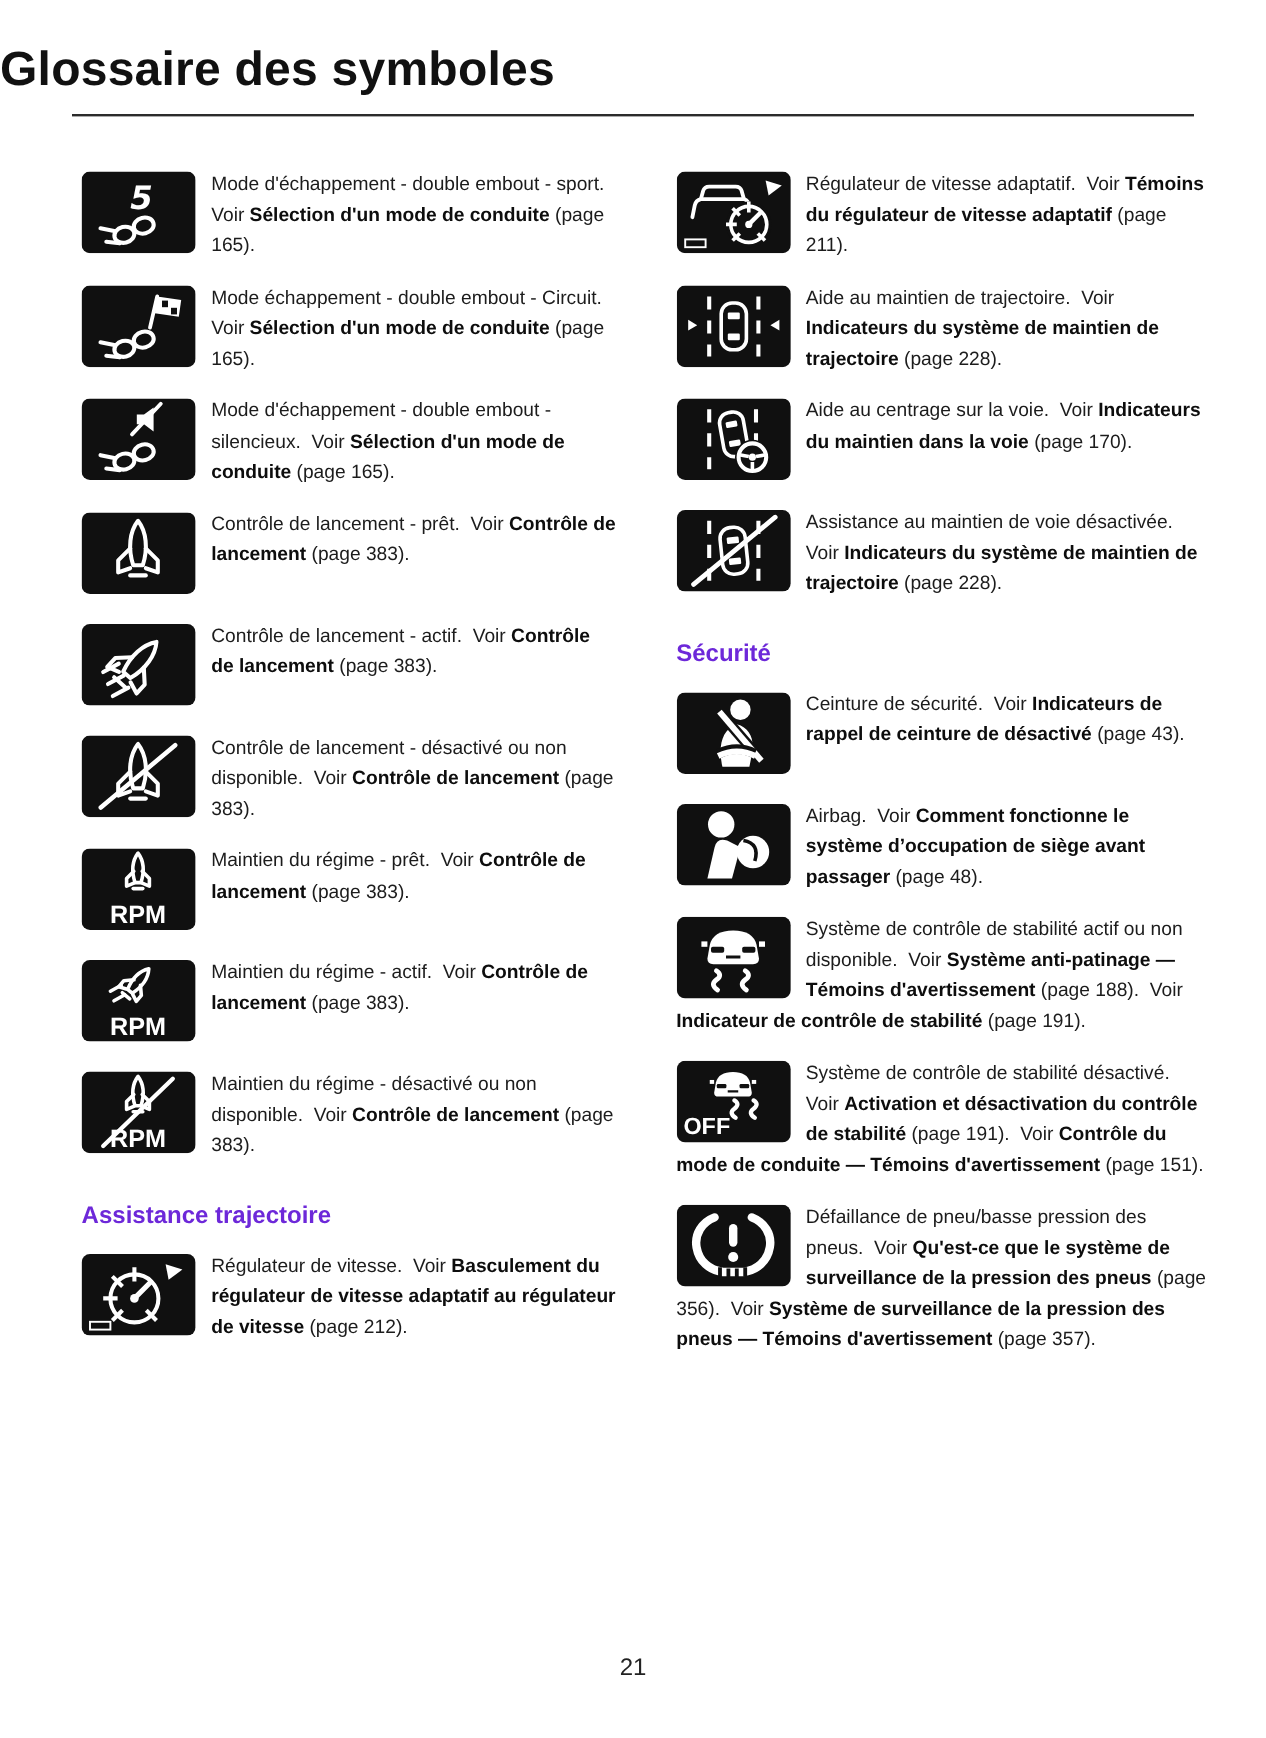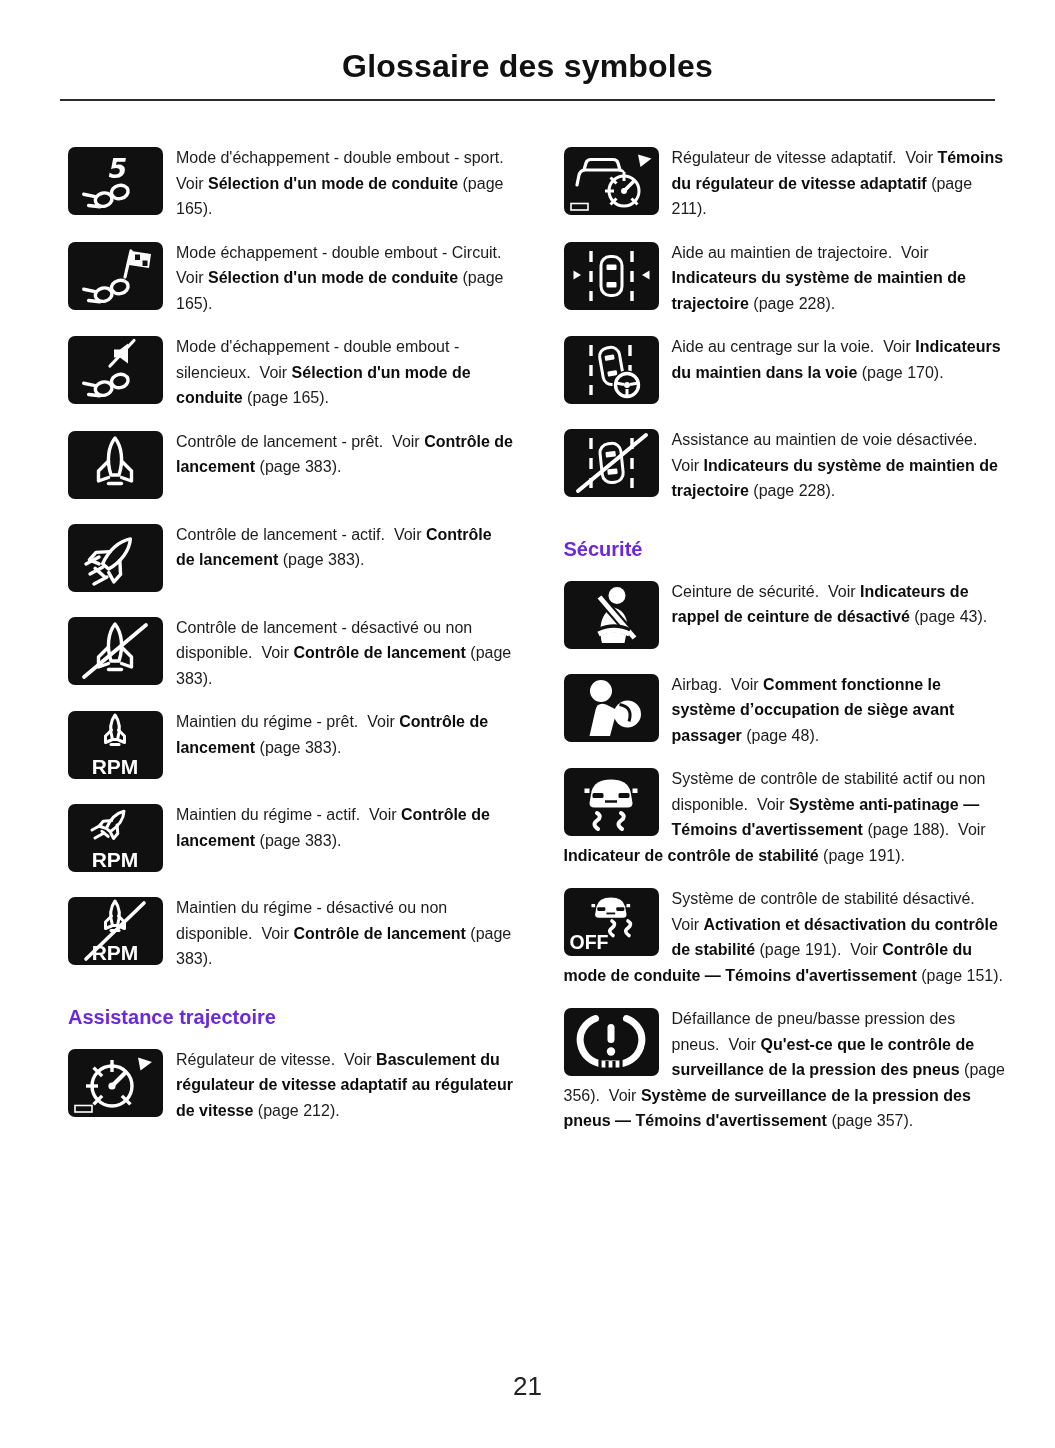--- a/index.html
+++ b/index.html
@@ -6,23 +6,22 @@
   .page {
     position:relative;
     width:1055px; height:1448px;
     background:#ffffff;
     font-family:"Liberation Sans", sans-serif;
     color:#1c1c1c;
     overflow:hidden;
   }
   .header { padding-top:36px; }
   .title {
-    margin:12px;
-    text-align:center;
-    font-size:32px;
+    margin:0;
+    font-size:40px;
     font-weight:700;
     color:#111111;
     letter-spacing:0.2px;
   }
   .rule {
     margin:14px 60px 0 60px;
     border:none;
     border-top:2px solid #2b2b2b;
     height:0;
   }
@@ -52,21 +51,21 @@
     margin:34px 0 18px 0;
     font-size:20px;
     font-weight:700;
     color:#6d28d9;
   }
   .col > .section-heading:first-child { margin-top:0; }
   .page-number {
     position:absolute;
     left:0; right:0; bottom:46px;
     text-align:center;
-    font-size:26px;
+    font-size:20px;
     color:#222222;
   }
 </style>
 </head>
 <body>
 
 <div class="page">
   <div class="header">
     <h1 class="title">Glossaire des symboles</h1>
     <hr class="rule">
@@ -394,18 +393,18 @@
               <g stroke="#101010" stroke-width="3.2">
                 <line x1="36" y1="52" x2="36" y2="60"></line>
                 <line x1="43" y1="53" x2="43" y2="60.5"></line>
                 <line x1="50" y1="53" x2="50" y2="60.5"></line>
                 <line x1="57" y1="52" x2="57" y2="60"></line>
               </g>
               <rect x="43.5" y="16" width="7" height="19" rx="3.5" fill="#fff"></rect>
               <circle cx="47" cy="43.5" r="4.2" fill="#fff"></circle>
             </svg>
           </span>
-          <p class="item-text"><span>Défaillance de pneu/basse pression des pneus.&nbsp; Voir </span><b>Qu'est-ce que le contrôle de surveillance de la pression des pneus</b><span> (page 356).&nbsp; Voir </span><b>Système de surveillance de la pression des pneus — Témoins d'avertissement</b><span> (page 357).</span></p>
+          <p class="item-text"><span>Défaillance de pneu/basse pression des pneus.&nbsp; Voir </span><b>Qu'est-ce que le système de surveillance de la pression des pneus</b><span> (page 356).&nbsp; Voir </span><b>Système de surveillance de la pression des pneus — Témoins d'avertissement</b><span> (page 357).</span></p>
         </div>
       </div>
   </div>
   <div class="page-number">21</div>
 </div>
 
 </body></html>

